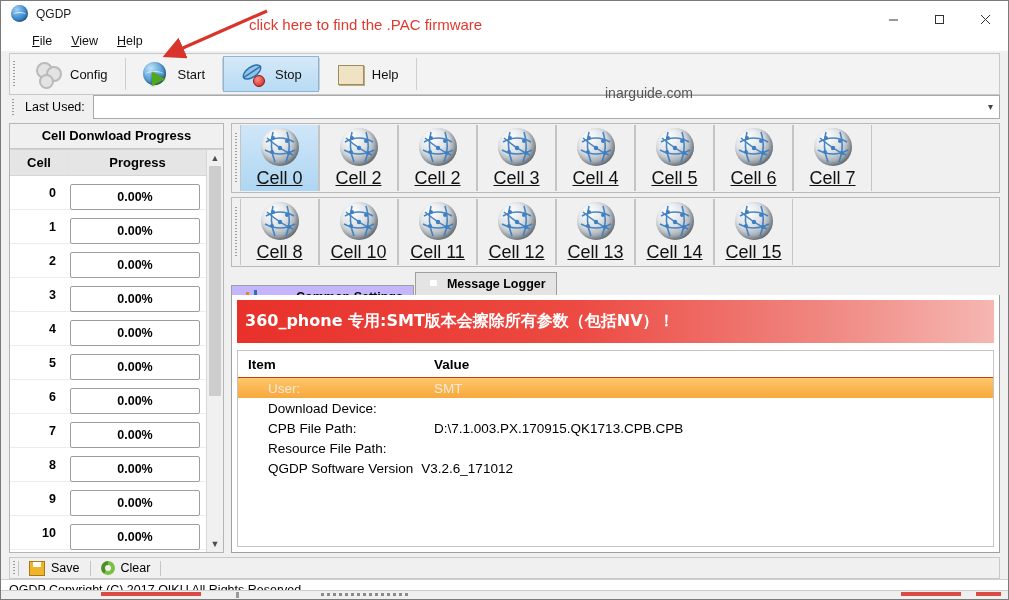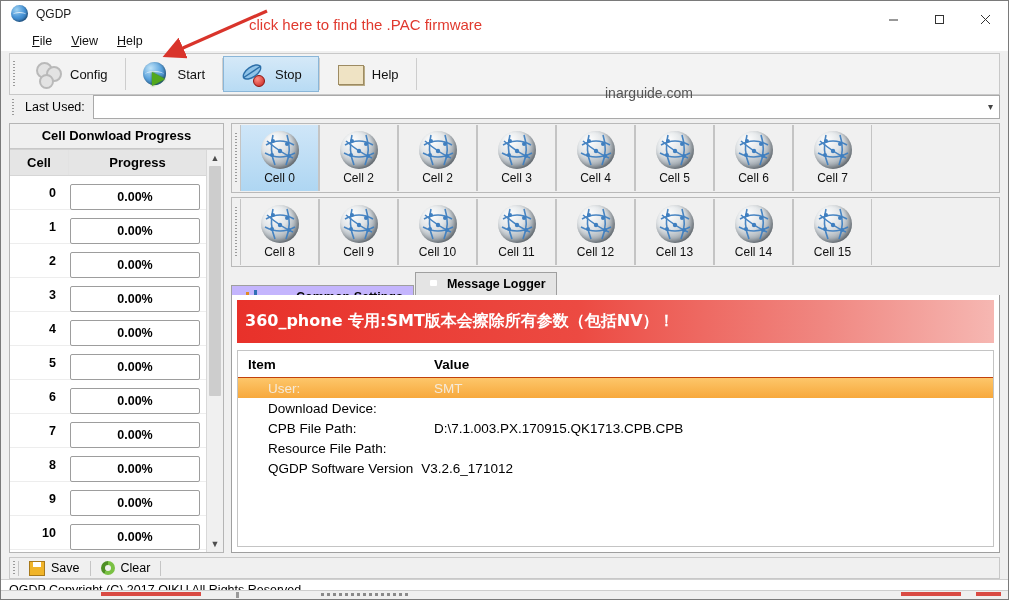--- a/index.html
+++ b/index.html
@@ -115,21 +115,21 @@
   .right{position:absolute;left:230px;top:122px;right:8px;bottom:46px;}
   .cellrow{height:70px;background:#f0f0f0;border:1px solid #b9b9b9;display:flex;
      align-items:stretch;box-sizing:border-box;margin-bottom:4px;}
   .cr-grip{width:8px;display:flex;align-items:center;justify-content:center;flex:none;}
   .cr-grip:before{content:"";width:2px;height:50px;
      background:repeating-linear-gradient(to bottom,#9a9a9a 0 1px,transparent 1px 3px);}
   .cellbtn{width:79px;flex:none;display:flex;flex-direction:column;align-items:center;
      justify-content:center;gap:2px;border-left:1px solid #c4c4c4;border-right:1px solid #c4c4c4;
      margin:1px 0;box-sizing:border-box;}
   .cellbtn.sel{background:linear-gradient(to bottom,#cfe6f8,#aed6f2);}
-  .cellbtn .lbl{font-size:12px;color:#111;}
+  .cellbtn .lbl{font-size:18px;color:#111;text-decoration:underline;}
   .netglobe{width:38px;height:38px;border-radius:50%;flex:none;position:relative;
      background:radial-gradient(circle at 33% 26%,#ffffff 0%,#dfe3e6 38%,#9aa3ab 72%,#4c565f 100%);
      box-shadow:inset -2px -2px 4px rgba(0,0,0,.3);}
   .netglobe svg{position:absolute;left:0;top:0;}
   .cr-tail{flex:1;}
 
   
   .tabstrip{display:flex;align-items:flex-end;height:24px;margin-top:4px;
      border-bottom:1px solid #9f9f9f;}
   .tab{display:flex;align-items:center;gap:6px;padding:3px 10px 4px;font-size:12.5px;
@@ -578,41 +578,20 @@
               </g>
               <g fill="#3f7fc0">
                 <circle cx="12" cy="10" r="2"></circle>
                 <circle cx="26" cy="13" r="2"></circle>
                 <circle cx="19" cy="20" r="2.2"></circle>
                 <circle cx="11" cy="24" r="2"></circle>
                 <circle cx="28" cy="25" r="2"></circle>
               </g>
             </svg>
           </div>
-          <div class="lbl">Cell 9</div>
-        </div>
-        <div class="cellbtn">
-          <div class="netglobe">
-            <svg width="38" height="38" viewBox="0 0 38 38">
-              <g stroke="#3f7fc0" stroke-width="1.6" fill="none" opacity="0.95">
-                <path d="M5 14 Q19 6 33 14"></path>
-                <path d="M4 22 Q19 30 34 22"></path>
-                <path d="M12 4 Q8 19 14 34"></path>
-                <path d="M26 4 Q31 19 25 34"></path>
-                <path d="M6 10 Q20 22 32 27"></path>
-              </g>
-              <g fill="#3f7fc0">
-                <circle cx="12" cy="10" r="2"></circle>
-                <circle cx="26" cy="13" r="2"></circle>
-                <circle cx="19" cy="20" r="2.2"></circle>
-                <circle cx="11" cy="24" r="2"></circle>
-                <circle cx="28" cy="25" r="2"></circle>
-              </g>
-            </svg>
-          </div>
           <div class="lbl">Cell 10</div>
         </div>
         <div class="cellbtn">
           <div class="netglobe">
             <svg width="38" height="38" viewBox="0 0 38 38">
               <g stroke="#3f7fc0" stroke-width="1.6" fill="none" opacity="0.95">
                 <path d="M5 14 Q19 6 33 14"></path>
                 <path d="M4 22 Q19 30 34 22"></path>
                 <path d="M12 4 Q8 19 14 34"></path>
                 <path d="M26 4 Q31 19 25 34"></path>

